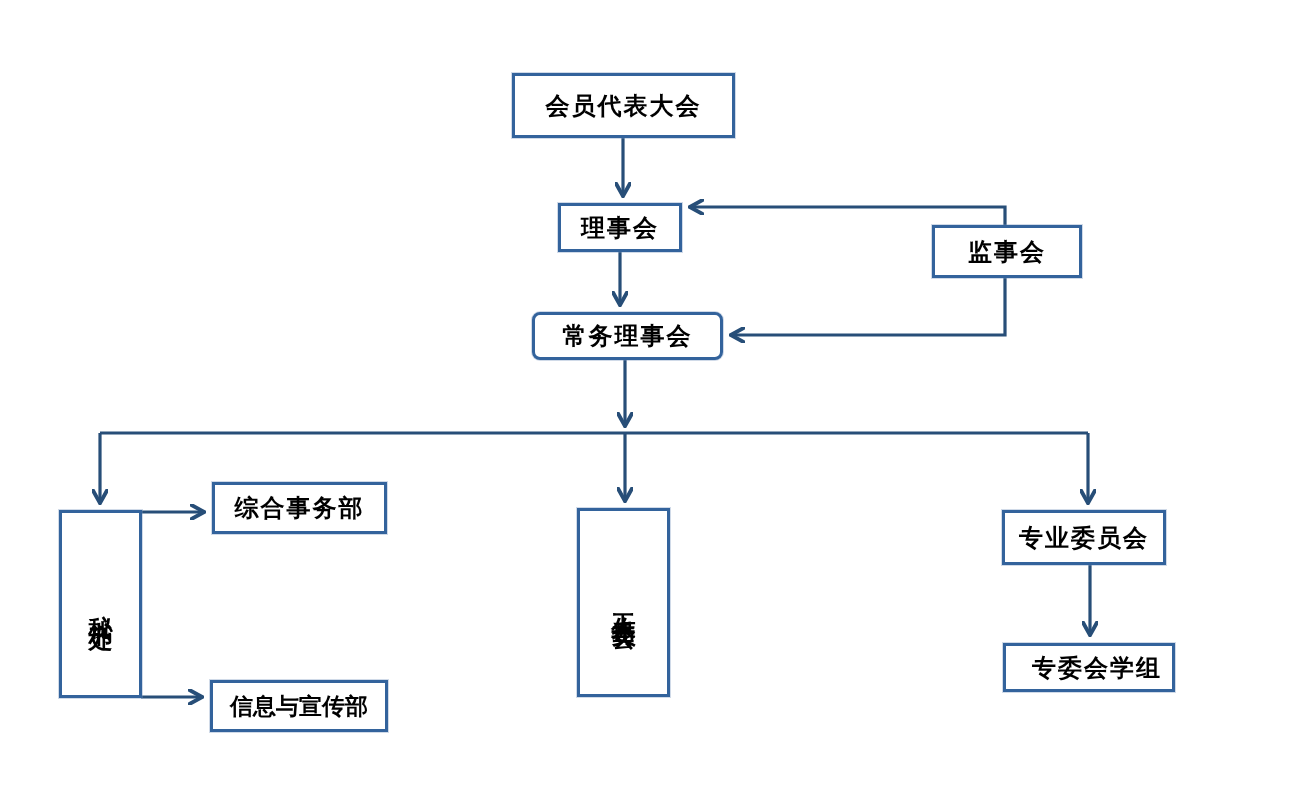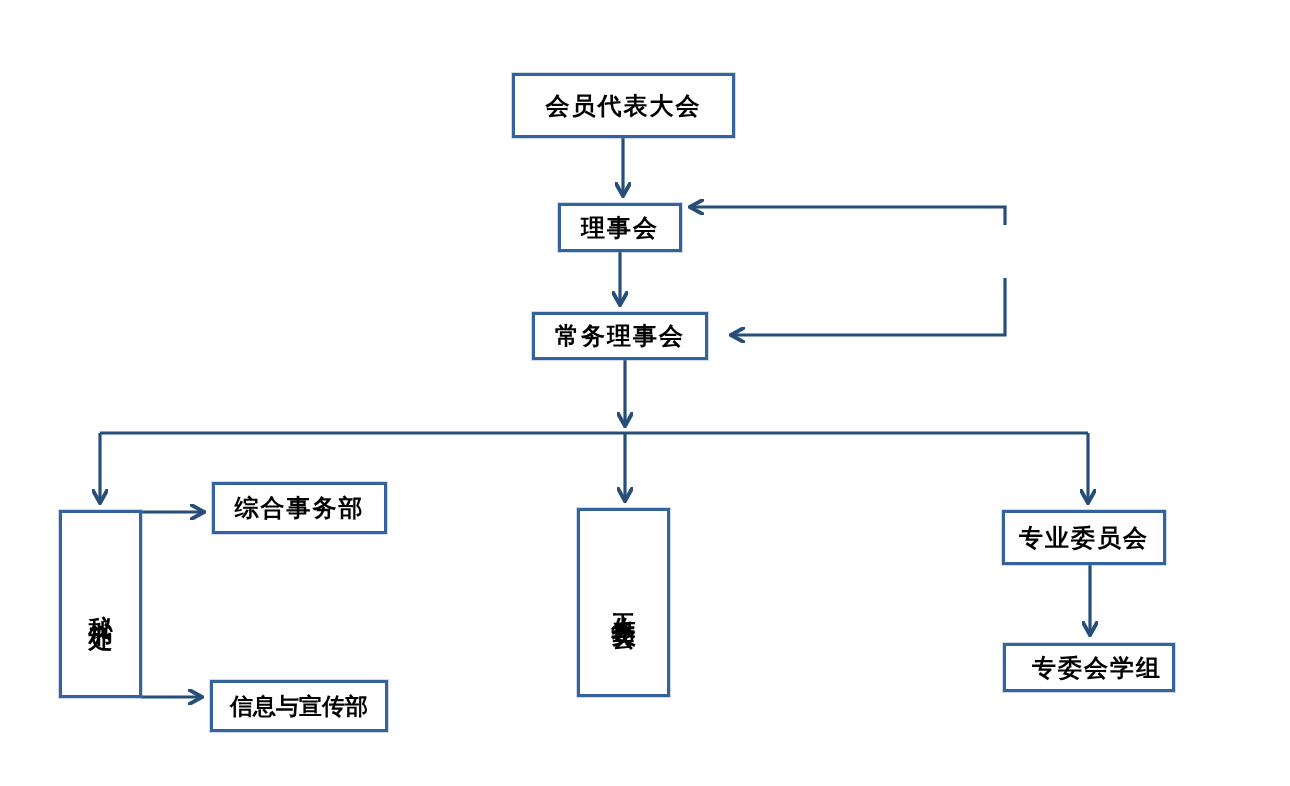--- a/index.html
+++ b/index.html
@@ -40,21 +40,21 @@
   .node.vertical {
     writing-mode: vertical-rl;
     text-orientation: upright;
     letter-spacing: 5px;
   }
   .node.small-gap { letter-spacing: 0px; font-size: 23px; }
   
   #n-general-assembly    { left: 512px; top: 73px;  width: 223px; height: 65px; }
   #n-council             { left: 558px; top: 203px; width: 124px; height: 49px; }
   #n-supervisory-board   { left: 932px; top: 225px; width: 150px; height: 53px; }
-  #n-standing-council    { left: 532px; top: 312px; width: 176px; height: 48px; }
+  #n-standing-council    { left: 532px; top: 312px; width: 191px; height: 48px; border-radius: 8px; }
   #n-secretariat         { left: 59px;  top: 510px; width: 83px;  height: 188px; }
   #n-general-affairs     { left: 212px; top: 482px; width: 175px; height: 52px; }
   #n-info-publicity      { left: 210px; top: 680px; width: 178px; height: 52px; }
   #n-working-committee   { left: 577px; top: 508px; width: 93px;  height: 189px; letter-spacing: 3px; }
   #n-professional        { left: 1002px; top: 510px; width: 164px; height: 55px; }
   #n-study-group         { left: 1003px; top: 643px; width: 172px; height: 49px; padding-left: 16px; }
 </style>
 </head>
 <body>
 
@@ -91,20 +91,21 @@
       <path d="M141,697 L200,697" marker-end="url(#arrow)"></path>
 
       <path d="M1090,565 L1090,633" marker-end="url(#arrow)"></path>
     </g>
   </svg>
 
   <div class="node" id="n-council">理事会</div>
 
   <div class="node" id="n-general-assembly">会员代表大会</div>
 
+  <div class="node" id="n-supervisory-board">监事会</div>
 
   <div class="node" id="n-standing-council">常务理事会</div>
 
   <div class="node vertical" id="n-secretariat">秘书处</div>
 
   <div class="node small-gap" id="n-info-publicity">信息与宣传部</div>
 
   <div class="node" id="n-general-affairs">综合事务部</div>
 
   <div class="node vertical" id="n-working-committee">工作委员会</div>

